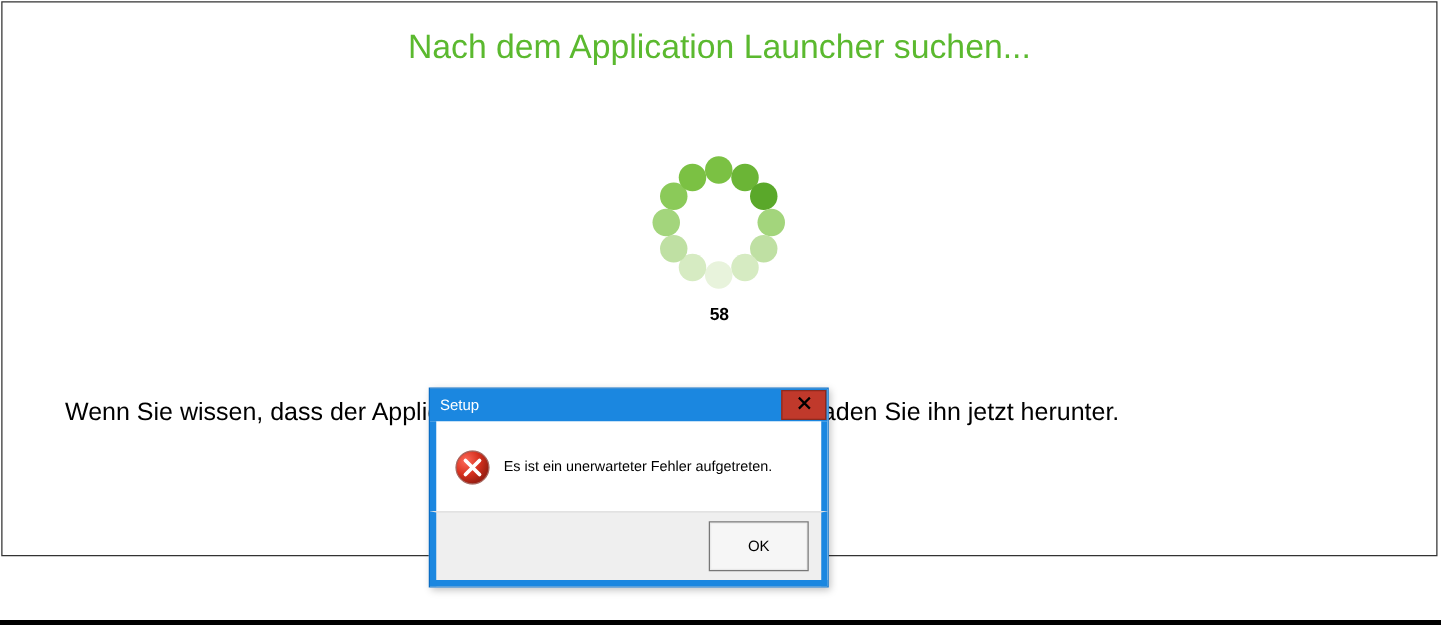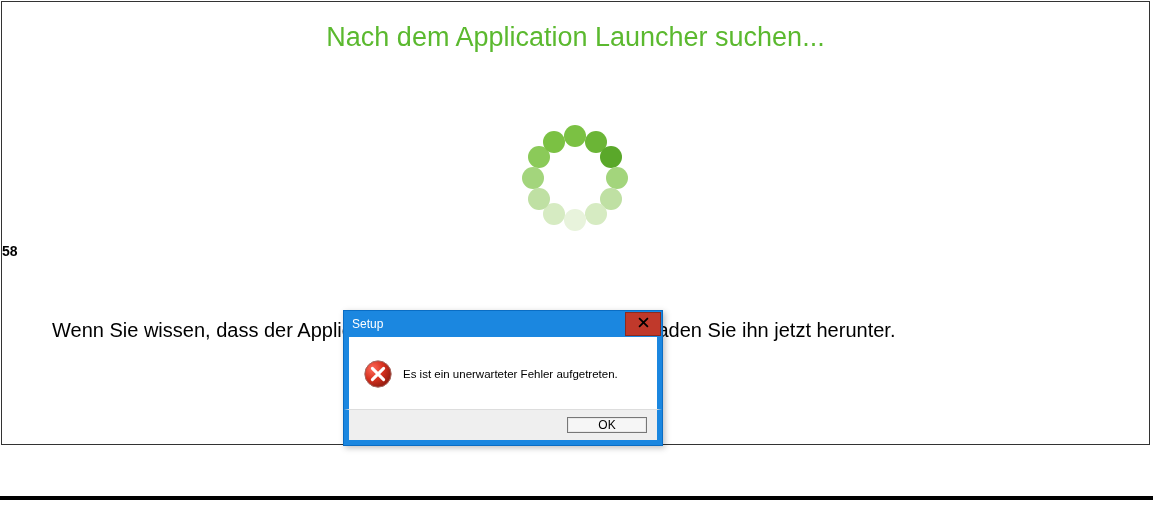--- a/index.html
+++ b/index.html
@@ -20,21 +20,21 @@
       background: #fff;
     }
     .heading {
       color: #5bb92f;
       font-size: 27px;
       text-align: center;
       margin-top: 20px;
       font-weight: normal;
     }
     .spinner-wrap {
-      text-align: left;
+      text-align: center;
       margin-top: 70px;
     }
     .spinner {
       width: 115px;
       height: 110px;
       margin: 0 auto;
       position: relative;
     }
     .spinner .dot {
       position: absolute;
@@ -125,21 +125,21 @@
       border-top: 1px solid #ddd;
       border-left: 5px solid #1b87e0;
       border-right: 5px solid #1b87e0;
       border-bottom: 5px solid #1b87e0;
       padding: 7px 10px;
       display: flex;
       justify-content: flex-end;
     }
     .ok-btn {
       min-width: 80px;
-      padding: 0 8px;
+      padding: 12px 8px;
       font-size: 12px;
       background: #f6f6f6;
       border: 1px solid #777;
       box-shadow: 0 0 0 1px rgba(0,0,0,0.05) inset;
       cursor: pointer;
     }
   </style>
 </head>
 <body>
 

